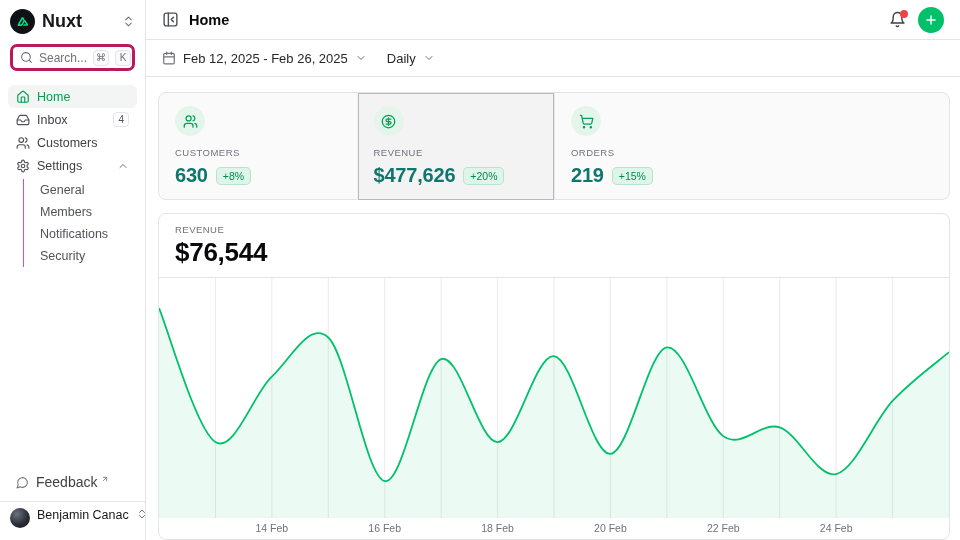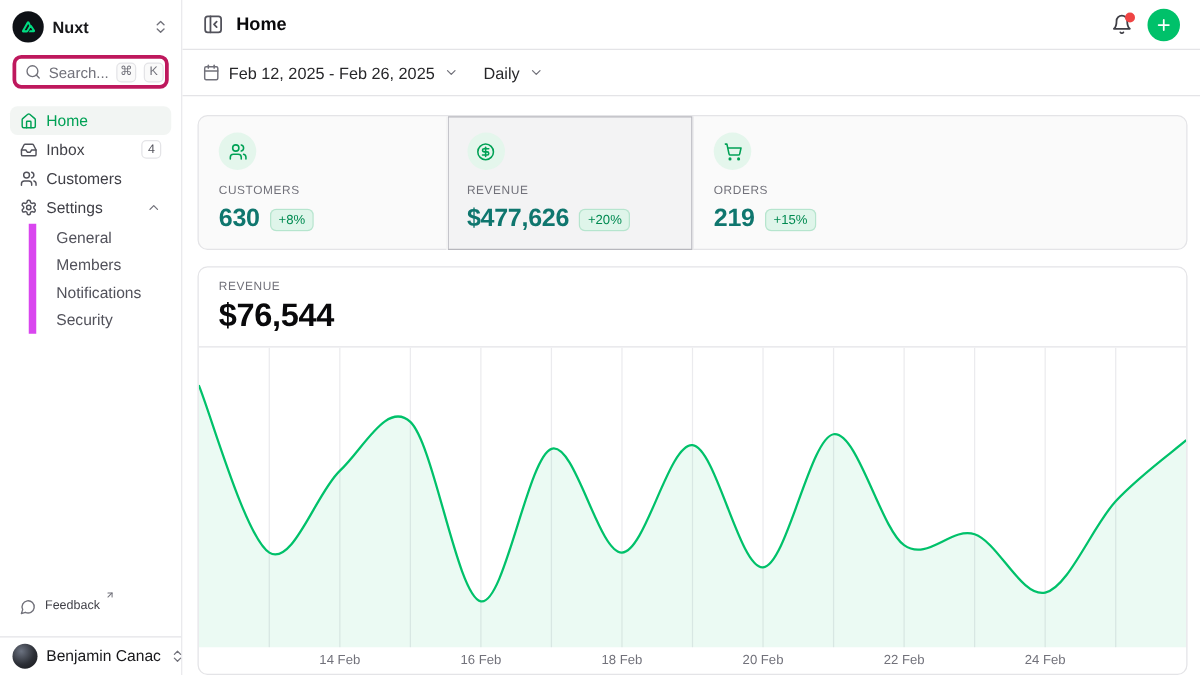--- a/index.html
+++ b/index.html
@@ -6,46 +6,46 @@
   html,body { width:960px; height:540px; overflow:hidden; background:#fff;
     font-family:"Liberation Sans","DejaVu Sans",sans-serif; color:#18181b; }
   .app { display:flex; width:960px; height:540px; }
 
   
   .sidebar { width:146px; min-width:146px; border-right:1px solid #e4e4e7;
     display:flex; flex-direction:column; background:#fff; }
   .sb-header { display:flex; align-items:center; gap:7px; padding:8px 10px 6px; height:40px; }
   .logo-circle { width:25px; height:25px; border-radius:50%; background:#0e1116;
     display:flex; align-items:center; justify-content:center; flex:none; }
-  .team-name { font-size:13px; font-weight:600; color:#18181b; flex:1; }
+  .team-name { font-size:18px; font-weight:600; color:#18181b; flex:1; }
   .icon-muted { color:#71717a; display:flex; }
   .search-box { margin:4px 10px 10px; height:27px; border:3px solid #be185d; border-radius:7px;
     display:flex; align-items:center; gap:6px; padding:0 5px 0 7px; background:#fff; cursor:text; }
   .search-ph { font-size:12px; color:#71717a; flex:1; }
   .kbd { font-size:10px; color:#71717a; border:1px solid #e4e4e7; background:#fafafa;
     border-radius:4px; min-width:16px; height:16px; display:flex; align-items:center;
     justify-content:center; padding:0 3px; }
   .nav { padding:4px 8px 0; flex:1; }
   .nav-item { display:flex; align-items:center; gap:7px; height:23px; padding:0 8px;
     border-radius:6px; font-size:12.5px; color:#3f3f46; cursor:pointer; }
   .nav-item .nicon { display:flex; color:#52525b; }
   .nav-item.active { background:#f2f5f3; color:#00a155; font-weight:500; }
   .nav-item.active .nicon { color:#00a155; }
   .nav-spacer { flex:1; }
   .nav-badge { font-size:10px; color:#52525b; border:1px solid #e4e4e7; border-radius:4px;
     padding:0 4px; height:15px; display:flex; align-items:center; background:#fff; }
-  .sub-list { margin:2px 0 2px 15px; border-left:6px solid #d946ef; padding-left:0; }
+  .sub-list { margin:2px 0 2px 15px; border-left:1px solid #d946ef; padding-left:0; }
   .sub-item { display:flex; align-items:center; height:22px; padding-left:16px;
     font-size:12.5px; color:#52525b; cursor:pointer; }
   .sb-footer { padding:0 8px 8px; }
-  .foot-item { display:flex; align-items:flex-start; gap:7px; height:22px; padding:0 8px;
-    font-size:10px; color:#3f3f46; cursor:pointer; position:relative; }
+  .foot-item { display:flex; align-items:center; gap:7px; height:22px; padding:0 8px;
+    font-size:14px; color:#3f3f46; cursor:pointer; position:relative; }
   .ext-arrow { color:#71717a; display:flex; margin-left:-3px; margin-top:-7px; }
-  .sb-user { border-top:1px solid #e4e4e7; padding:6px 10px; display:flex; align-items:center;
-    gap:7px; height:31px; cursor:pointer; }
+  .sb-user { border-top:1px solid #e4e4e7; padding:6px 10px; display:flex; 
+    gap:7px; height:39px; cursor:pointer; }
   .avatar { width:20px; height:20px; border-radius:50%; flex:none;
     background:radial-gradient(circle at 35% 30%, #6b7280 0%, #2c2f36 55%, #141518 100%); }
   .user-name { font-size:12.5px; font-weight:500; color:#18181b; flex:1; white-space:nowrap; }
 
   
   .main { flex:1; display:flex; flex-direction:column; background:#fff; min-width:0; }
   .topbar { height:40px; border-bottom:1px solid #e4e4e7; display:flex; align-items:center;
     padding:0 16px; gap:10px; }
   .page-title { font-size:14.5px; font-weight:600; color:#09090b; }
   .topbar-right { margin-left:auto; display:flex; align-items:center; gap:12px; }

